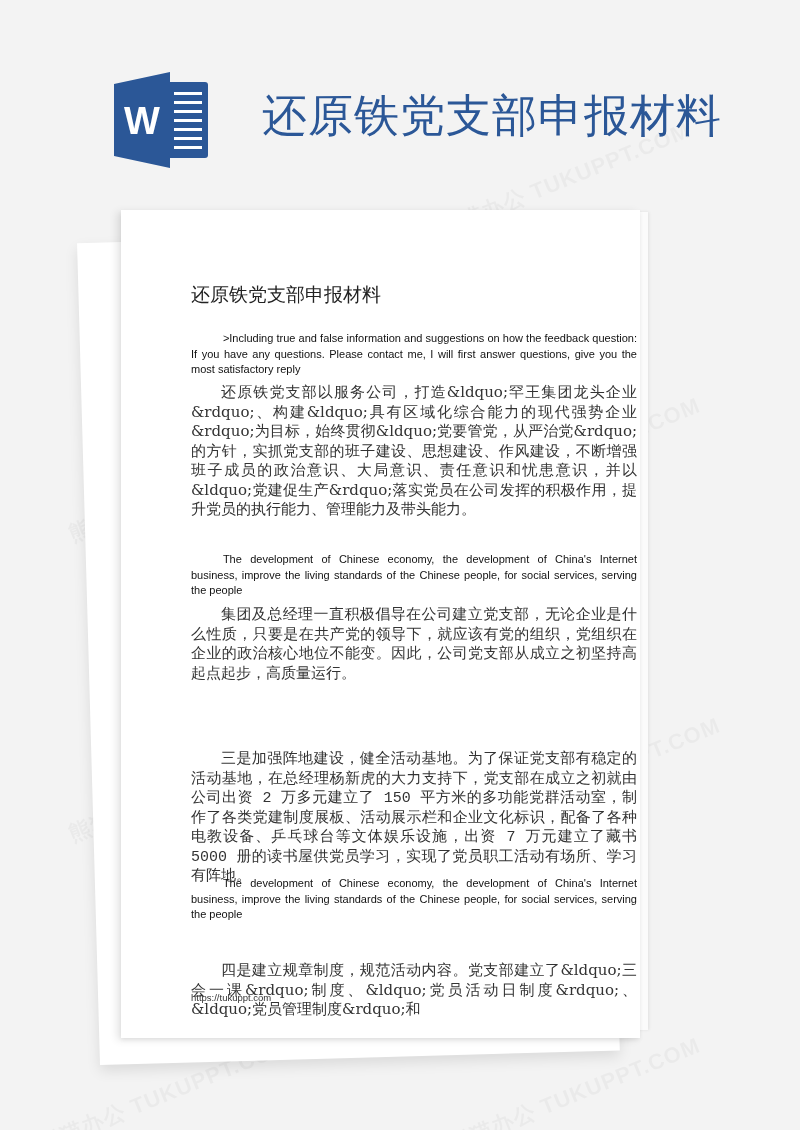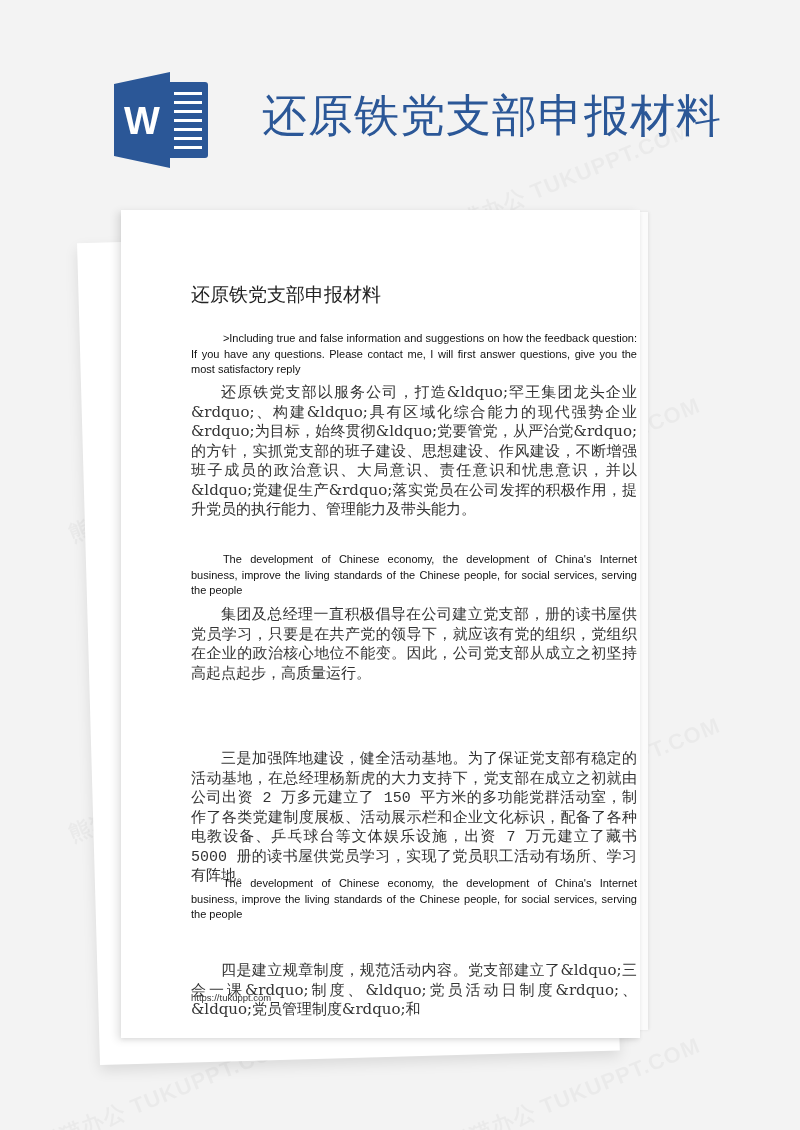--- a/index.html
+++ b/index.html
@@ -87,19 +87,19 @@
 
 <div class="sheet-back"></div>
 <div class="sheet-back-right"></div>
 
 <div class="page">
   <div class="doc-title">还原铁党支部申报材料</div>
 
   <div class="p en indent3" style="top:121px;">&gt;Including true and false information and suggestions on how the feedback question: If you have any questions. Please contact me, I will first answer questions, give you the most satisfactory reply</div>
   <div class="p zh indent" style="top:173px;">还原铁党支部以服务公司，打造&amp;ldquo;罕王集团龙头企业&amp;rdquo;、构建&amp;ldquo;具有区域化综合能力的现代强势企业&amp;rdquo;为目标，始终贯彻&amp;ldquo;党要管党，从严治党&amp;rdquo;的方针，实抓党支部的班子建设、思想建设、作风建设，不断增强班子成员的政治意识、大局意识、责任意识和忧患意识，并以&amp;ldquo;党建促生产&amp;rdquo;落实党员在公司发挥的积极作用，提升党员的执行能力、管理能力及带头能力。</div>
   <div class="p en indent3" style="top:342px;">The development of Chinese economy, the development of China's Internet business, improve the living standards of the Chinese people, for social services, serving the people</div>
-  <div class="p zh indent" style="top:395px;">集团及总经理一直积极倡导在公司建立党支部，册的读书屋供党员学习，只要是在共产党的领导下，就应该有党的组织，党组织在企业的政治核心地位不能变。因此，公司党支部从成立之初坚持高起点起步，高质量运行。</div>
+  <div class="p zh indent" style="top:395px;">集团及总经理一直积极倡导在公司建立党支部，无论企业是什么性质，只要是在共产党的领导下，就应该有党的组织，党组织在企业的政治核心地位不能变。因此，公司党支部从成立之初坚持高起点起步，高质量运行。</div>
   <div class="p zh indent" style="top:540px;font-family:Liberation Mono, monospace;">三是加强阵地建设，健全活动基地。为了保证党支部有稳定的活动基地，在总经理杨新虎的大力支持下，党支部在成立之初就由公司出资 2 万多元建立了 150 平方米的多功能党群活动室，制作了各类党建制度展板、活动展示栏和企业文化标识，配备了各种电教设备、乒乓球台等文体娱乐设施，出资 7 万元建立了藏书 5000 册的读书屋供党员学习，实现了党员职工活动有场所、学习有阵地。</div>
   <div class="p en indent3" style="top:666px;">The development of Chinese economy, the development of China's Internet business, improve the living standards of the Chinese people, for social services, serving the people</div>
   <div class="p zh indent" style="top:719px;margin-top:32px;">四是建立规章制度，规范活动内容。党支部建立了&amp;ldquo;三会一课&amp;rdquo;制度、&amp;ldquo;党员活动日制度&amp;rdquo;、&amp;ldquo;党员管理制度&amp;rdquo;和</div>
 
   <div class="footer-url">https://tukuppt.com</div>
 </div>
 
 </body></html>

